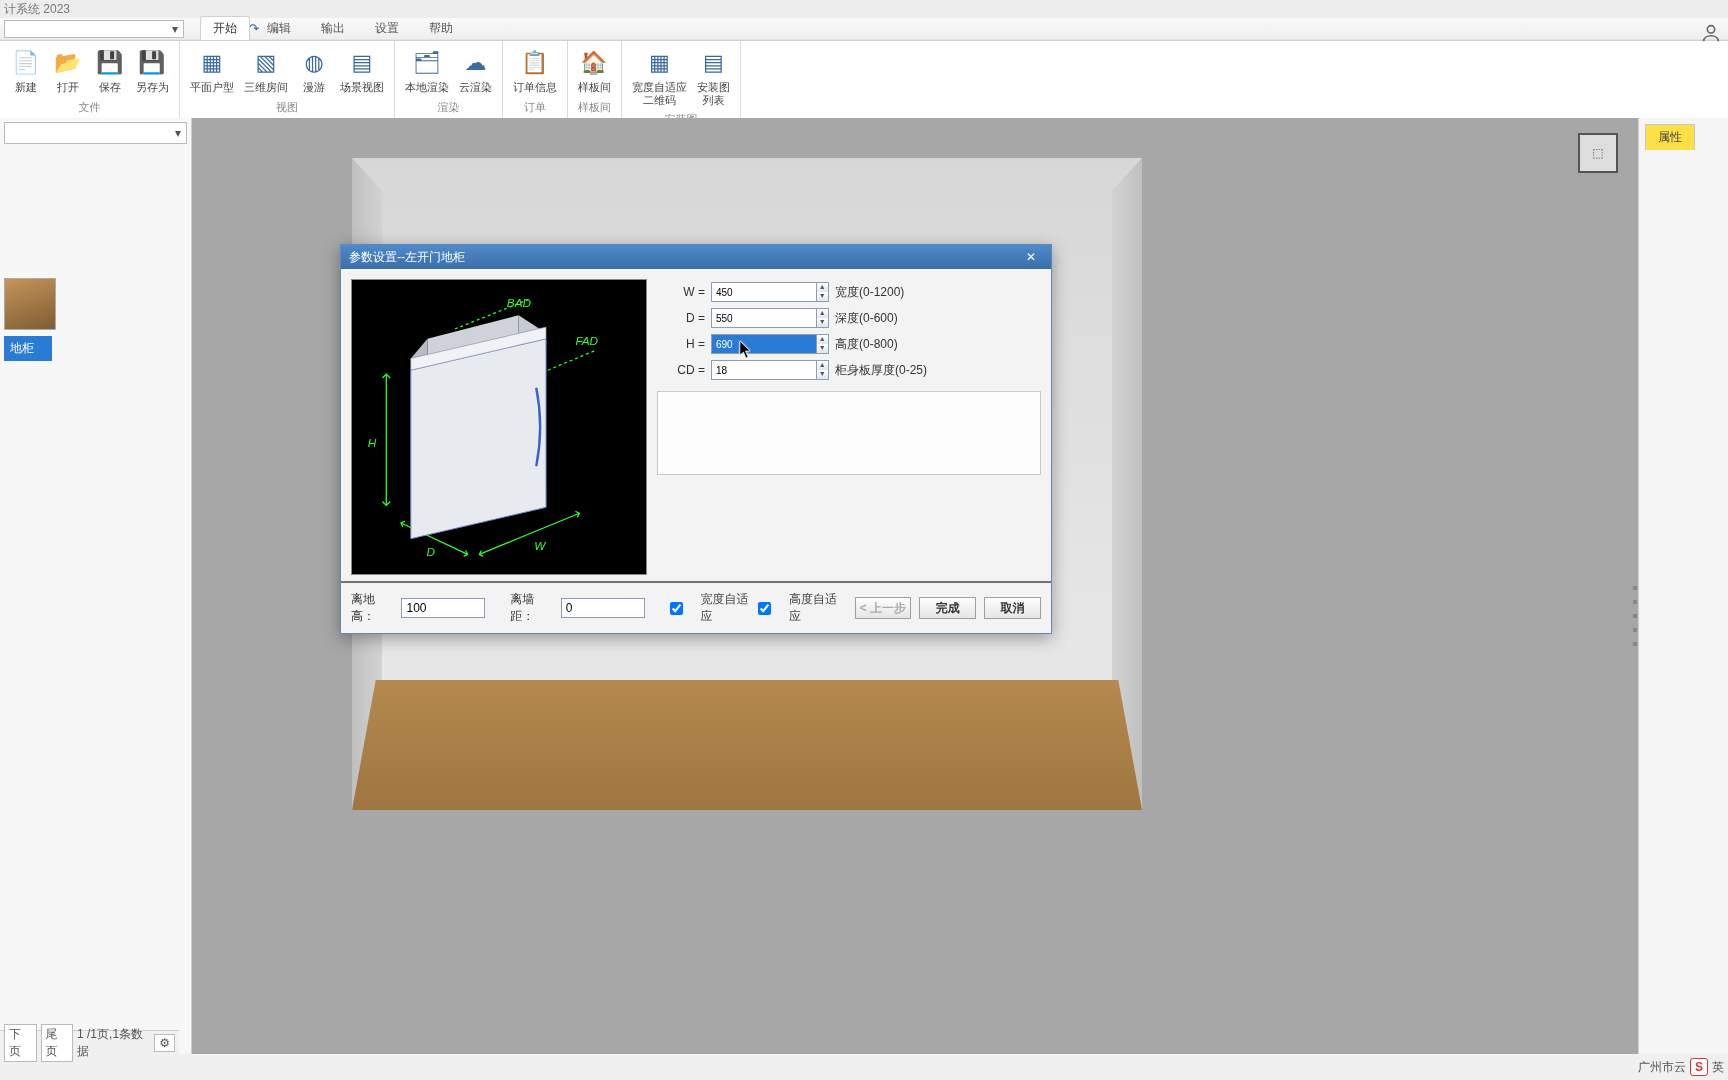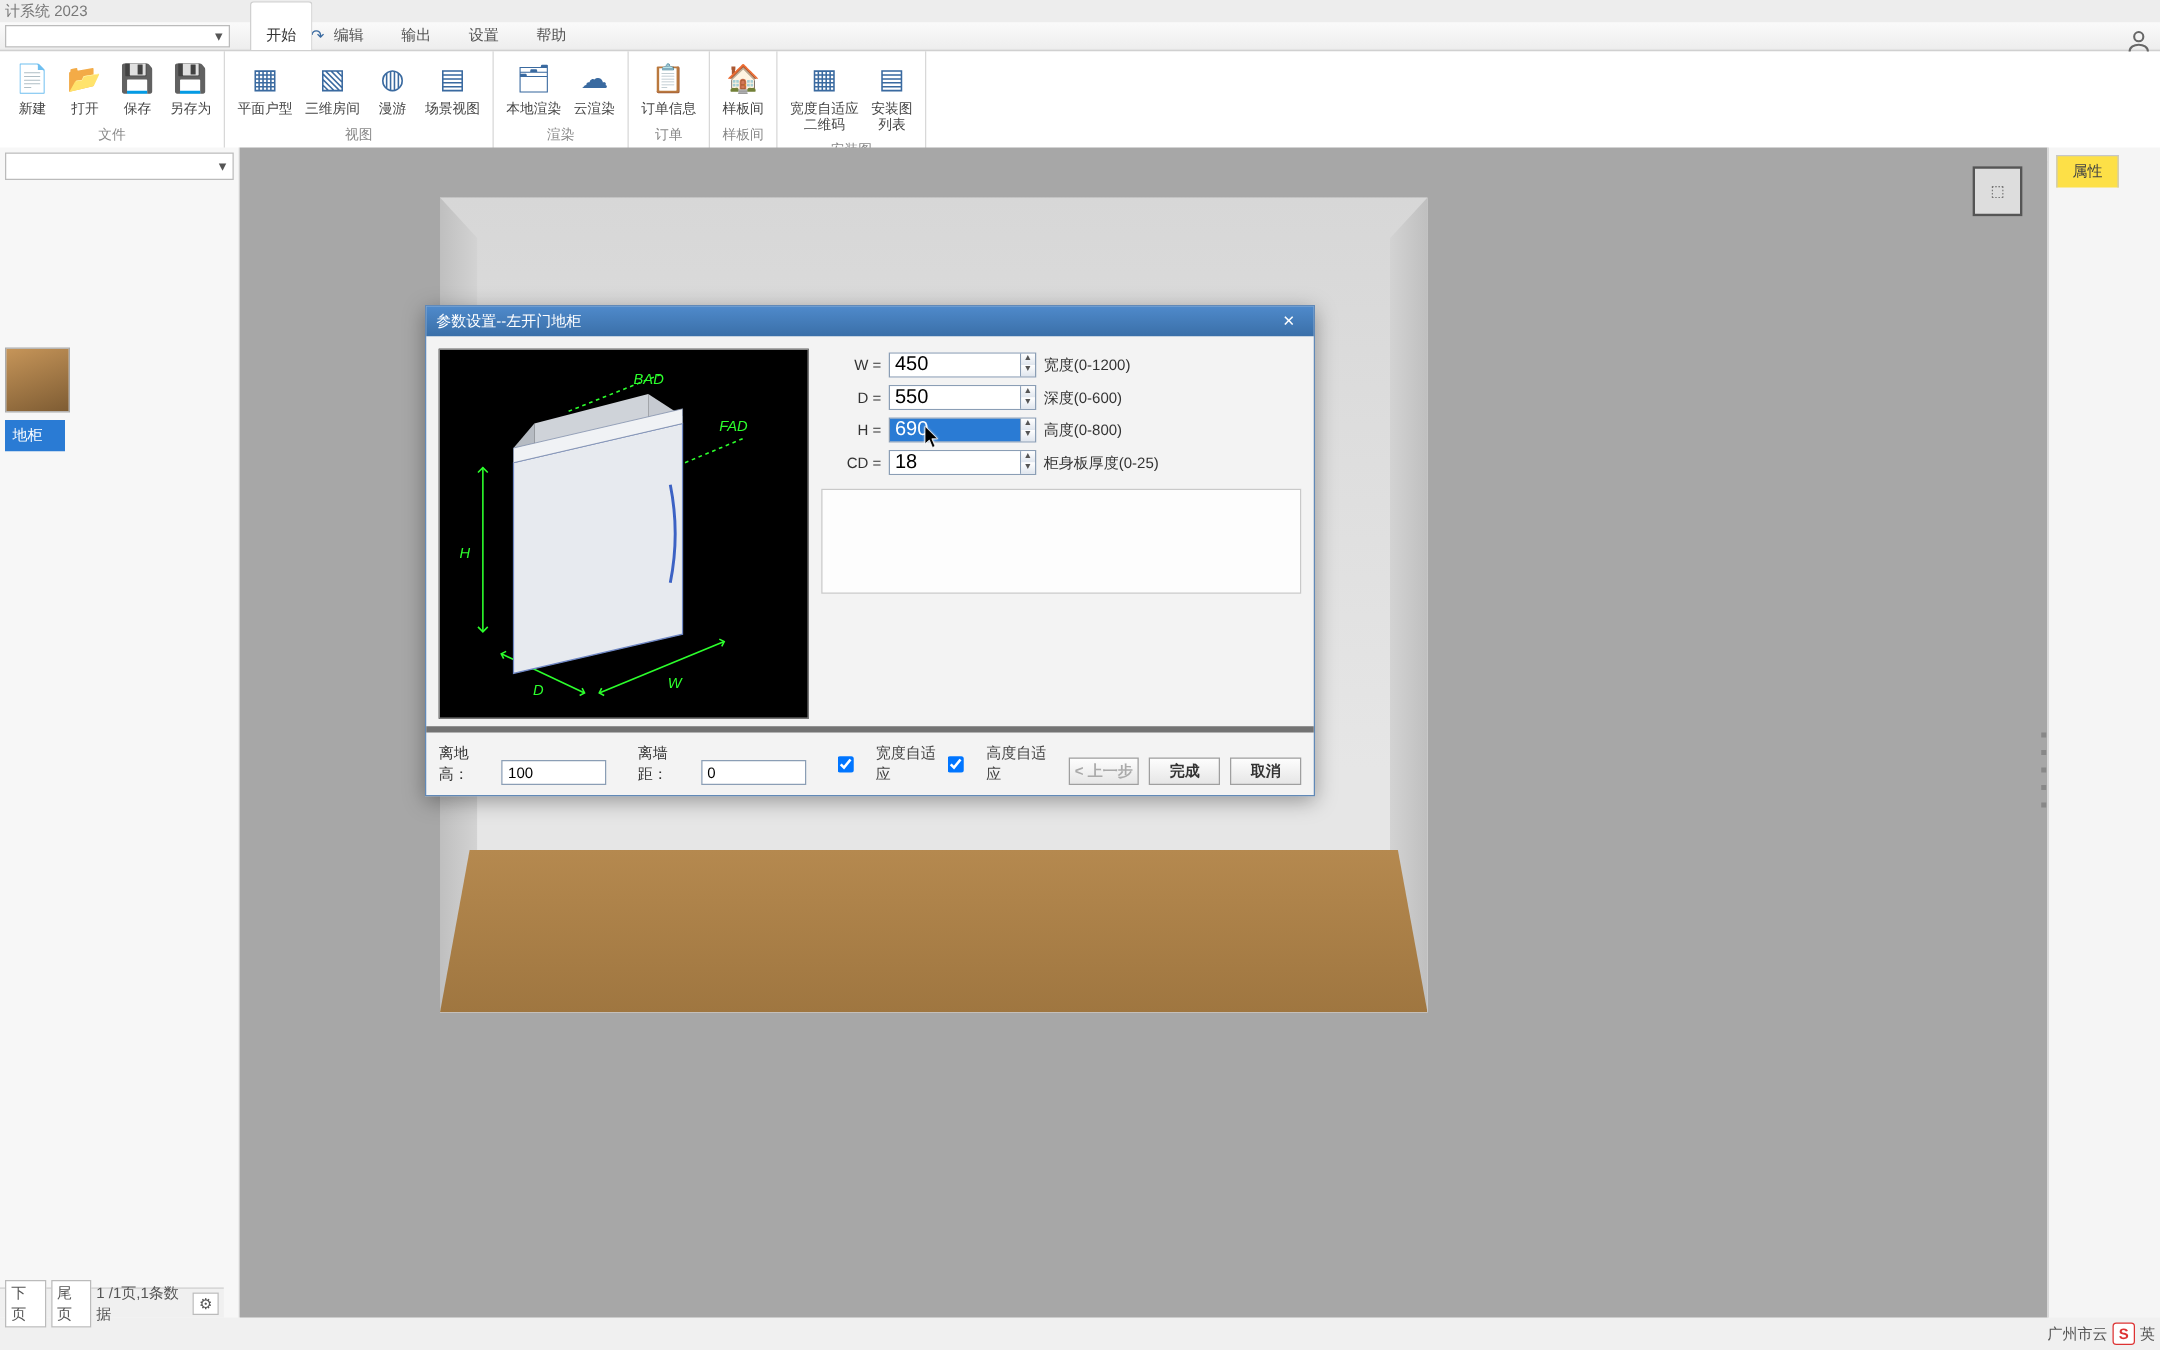--- a/index.html
+++ b/index.html
@@ -9,21 +9,21 @@
 .titlebar { height: 18px; background: #ededed; color: #777; padding-left: 4px; display: flex; align-items: center; }
 
 
 .ribbon-wrap { background: #fafafa; border-bottom: 1px solid #d0d0d0; }
 .ribbon-qat { height: 22px; display: flex; align-items: center; padding-left: 4px; gap: 4px; background: linear-gradient(#fafafa,#eee); border-bottom: 1px solid #e3e3e3;}
 .qat-combo { width: 180px; height: 18px; border: 1px solid #bbb; background: #fff; display: flex; align-items: center; justify-content: flex-end; }
 .qat-combo .arr { width: 16px; text-align: center; color: #555; }
 .qat-icons { margin-left: 14px; display: flex; gap: 6px; align-items: center; }
 .qat-icons span { width: 16px; height: 16px; display: inline-flex; align-items: center; justify-content: center; color: #3a6aa0; font-size: 13px;}
 .ribbon-tabs { display: flex; gap: 4px; padding-left: 200px; margin-top: -22px; height: 22px; align-items: flex-end;}
-.ribbon-tab { padding: 18px 12px 3px; color: #555; cursor: pointer; border: 1px solid transparent; border-bottom: none; }
+.ribbon-tab { padding: 3px 12px 3px; color: #555; cursor: pointer; border: 1px solid transparent; border-bottom: none; }
 .ribbon-tab.active { background: #fff; border-color: #d0d0d0; border-radius: 3px 3px 0 0; color: #333; }
 .ribbon-body { display: flex; background: #fff; border-top: 1px solid #d0d0d0; }
 .ribbon-group { border-right: 1px solid #d8d8d8; padding: 4px 6px 0; display: flex; flex-direction: column; align-items: center; }
 .ribbon-group-buttons { display: flex; gap: 2px; }
 .rbtn { display: flex; flex-direction: column; align-items: center; padding: 2px 4px; cursor: pointer; min-width: 38px; }
 .rbtn .ic { width: 32px; height: 32px; display: flex; align-items: center; justify-content: center; font-size: 22px; color: #3a6aa0; }
 .rbtn .lbl { font-size: 11px; color: #444; text-align: center; line-height: 1.15; margin-top: 2px; white-space: pre; }
 .ribbon-group-label { font-size: 11px; color: #888; margin-top: 4px; margin-bottom: 2px; text-align: center; width: 100%; }
 
 
@@ -60,27 +60,27 @@
 .dlg { position: absolute; left: 340px; top: 244px; width: 712px; background: #f3f3f3; border: 1px solid #6189b7; box-shadow: 0 4px 16px rgba(0,0,0,0.35); }
 .dlg-title { height: 24px; background: linear-gradient(#4f8acb,#3a6fa8); color: #fff; display: flex; align-items: center; padding: 0 8px; justify-content: space-between; font-size: 12px;}
 .dlg-title .x { cursor: pointer; width: 24px; text-align: center; }
 .dlg-body { padding: 10px 10px 6px; display: flex; gap: 12px; }
 .dlg-preview { width: 296px; height: 296px; background: #000; border: 1px solid #888; position: relative; overflow: hidden; }
 .dlg-preview svg { width: 100%; height: 100%; }
 .dlg-params { flex: 1; }
 .param-row { display: flex; align-items: center; height: 26px; gap: 6px; }
 .param-row .plabel { width: 46px; text-align: right; color: #333; font-family: "Segoe UI", sans-serif;}
 .param-row .pnum { width: 118px; height: 20px; border: 1px solid #8b9eb5; background: #fff; display: flex; }
-.param-row .pnum input { border: none; outline: none; width: 100%; padding: 0 4px; font-size: 16px; }
+.param-row .pnum input { border: none; outline: none; width: 100%; padding: 0 4px; font-size: 10px; }
 .param-row .pnum input.sel { background: #2a7bd4; color: #fff; }
 .param-row .pnum .spin { width: 14px; border-left: 1px solid #8b9eb5; display: flex; flex-direction: column; }
 .param-row .pnum .spin span { flex: 1; font-size: 7px; text-align: center; color: #555; background: linear-gradient(#fff,#e0e6ee); cursor:pointer;}
 .param-row .pdesc { color: #333; }
 .dlg-blank { border: 1px solid #c9c9c9; height: 84px; margin-top: 8px; margin-left: -2px; background:#fdfdfd;}
-.dlg-foot { border-top: 5px solid #737373; padding: 8px 10px; display: flex; align-items: flex-end; gap: 8px; }
+.dlg-foot { border-top: 2px solid #737373; padding: 8px 10px; display: flex; align-items: center; gap: 8px; }
 .dlg-foot .flbl { color: #333; }
 .dlg-foot input[type=text] { width: 84px; height: 20px; border: 1px solid #8b9eb5; padding: 0 4px; }
 .dlg-foot label { display: flex; align-items: center; gap: 18px; color: #444; }
 .dlg-foot .spacer { flex: 1; }
 .dlg-foot button { width: 64px; height: 22px; border: 1px solid #9f9f9f; background: linear-gradient(#fdfdfd,#e6e6e6); cursor: pointer; color: #333; font-weight: bold; }
 .dlg-foot button:disabled { color: #aaa; cursor: default; }
 
 
 .user-ic { position: absolute; right: 6px; top: 22px; width: 22px; height: 22px; color: #666; font-size: 20px; display:flex; align-items:center; justify-content:center;}
 

